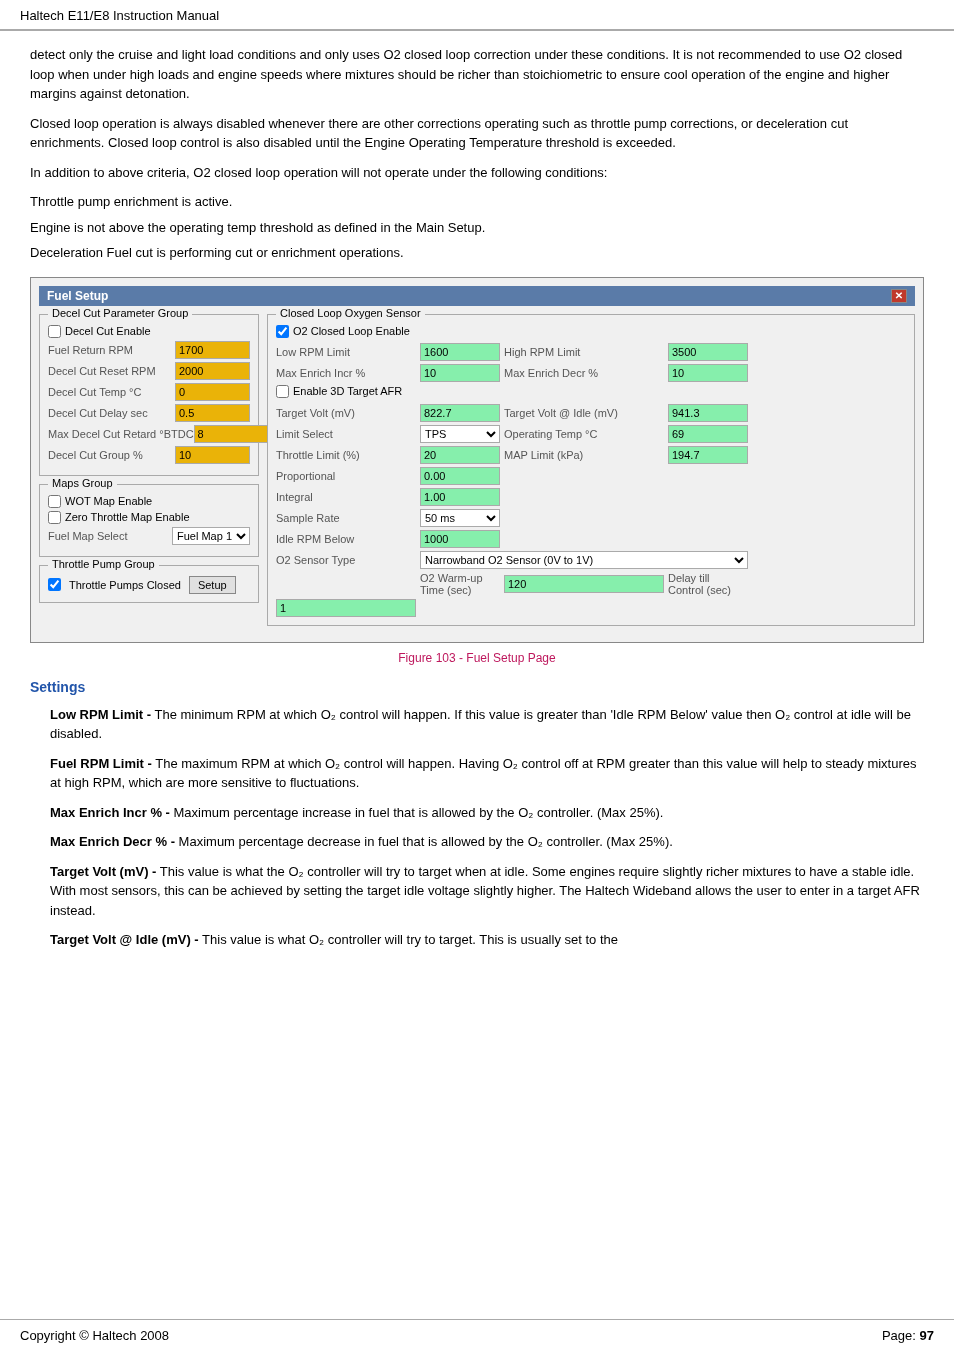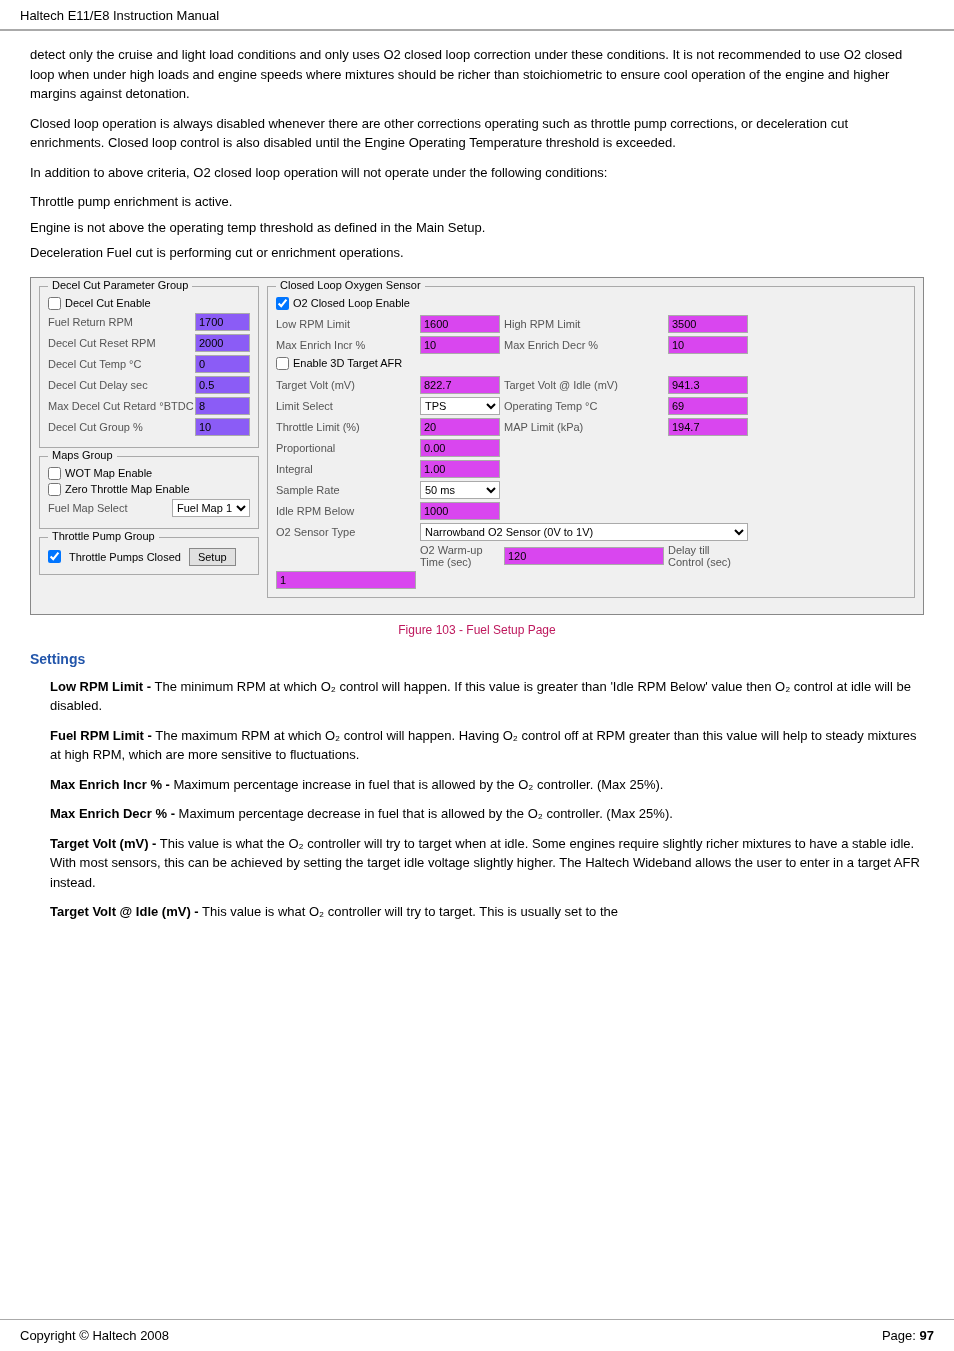--- a/index.html
+++ b/index.html
@@ -128,23 +128,23 @@
     }
 
     .form-label {
       font-size: 11px;
       color: #555;
       flex: 1;
       white-space: nowrap;
     }
 
     .form-input {
-      width: 55px;
+      width: 75px;
       border: 1px solid #aaa;
-      background: #8b5cf6;
+      background: #eab308;
       padding: 1px 3px;
       font-size: 11px;
       height: 18px;
     }
 
     
     .checkbox-row {
       display: flex;
       align-items: center;
       margin-bottom: 3px;
@@ -164,21 +164,21 @@
       font-size: 11px;
     }
 
     .grid-label {
       font-size: 11px;
       color: #555;
     }
 
     .grid-input {
       border: 1px solid #aaa;
-      background: #d946ef;
+      background: #86efac;
       padding: 1px 3px;
       font-size: 11px;
       height: 18px;
       width: 100%;
     }
 
     .grid-select {
       border: 1px solid #aaa;
       background: #fff;
       font-size: 11px;
@@ -265,20 +265,24 @@
   <p class="body-paragraph">detect only the cruise and light load conditions and only uses O2 closed loop correction under these conditions. It is not recommended to use O2 closed loop when under high loads and engine speeds where mixtures should be richer than stoichiometric to ensure cool operation of the engine and higher margins against detonation.</p>
   <p class="body-paragraph">Closed loop operation is always disabled whenever there are other corrections operating such as throttle pump corrections, or deceleration cut enrichments. Closed loop control is also disabled until the Engine Operating Temperature threshold is exceeded.</p>
   <p class="body-paragraph">In addition to above criteria, O2 closed loop operation will not operate under the following conditions:</p>
 
   <p class="body-item">Throttle pump enrichment is active.</p>
   <p class="body-item">Engine is not above the operating temp threshold as defined in the Main Setup.</p>
   <p class="body-item">Deceleration Fuel cut is performing cut or enrichment operations.</p>
 
   <div class="dialog-wrapper">
     <div class="dialog">
+      <div class="dialog-title-bar">
+        <span>Fuel Setup</span>
+        <div class="dialog-close-btn">✕</div>
+      </div>
 
       <div class="dialog-body">
 
         <div class="dialog-left">
 
           <div class="group-box">
             <span class="group-box-title">Decel Cut Parameter Group</span>
             <div class="group-content">
               <div class="checkbox-row">
                 <input type="checkbox" style="">

